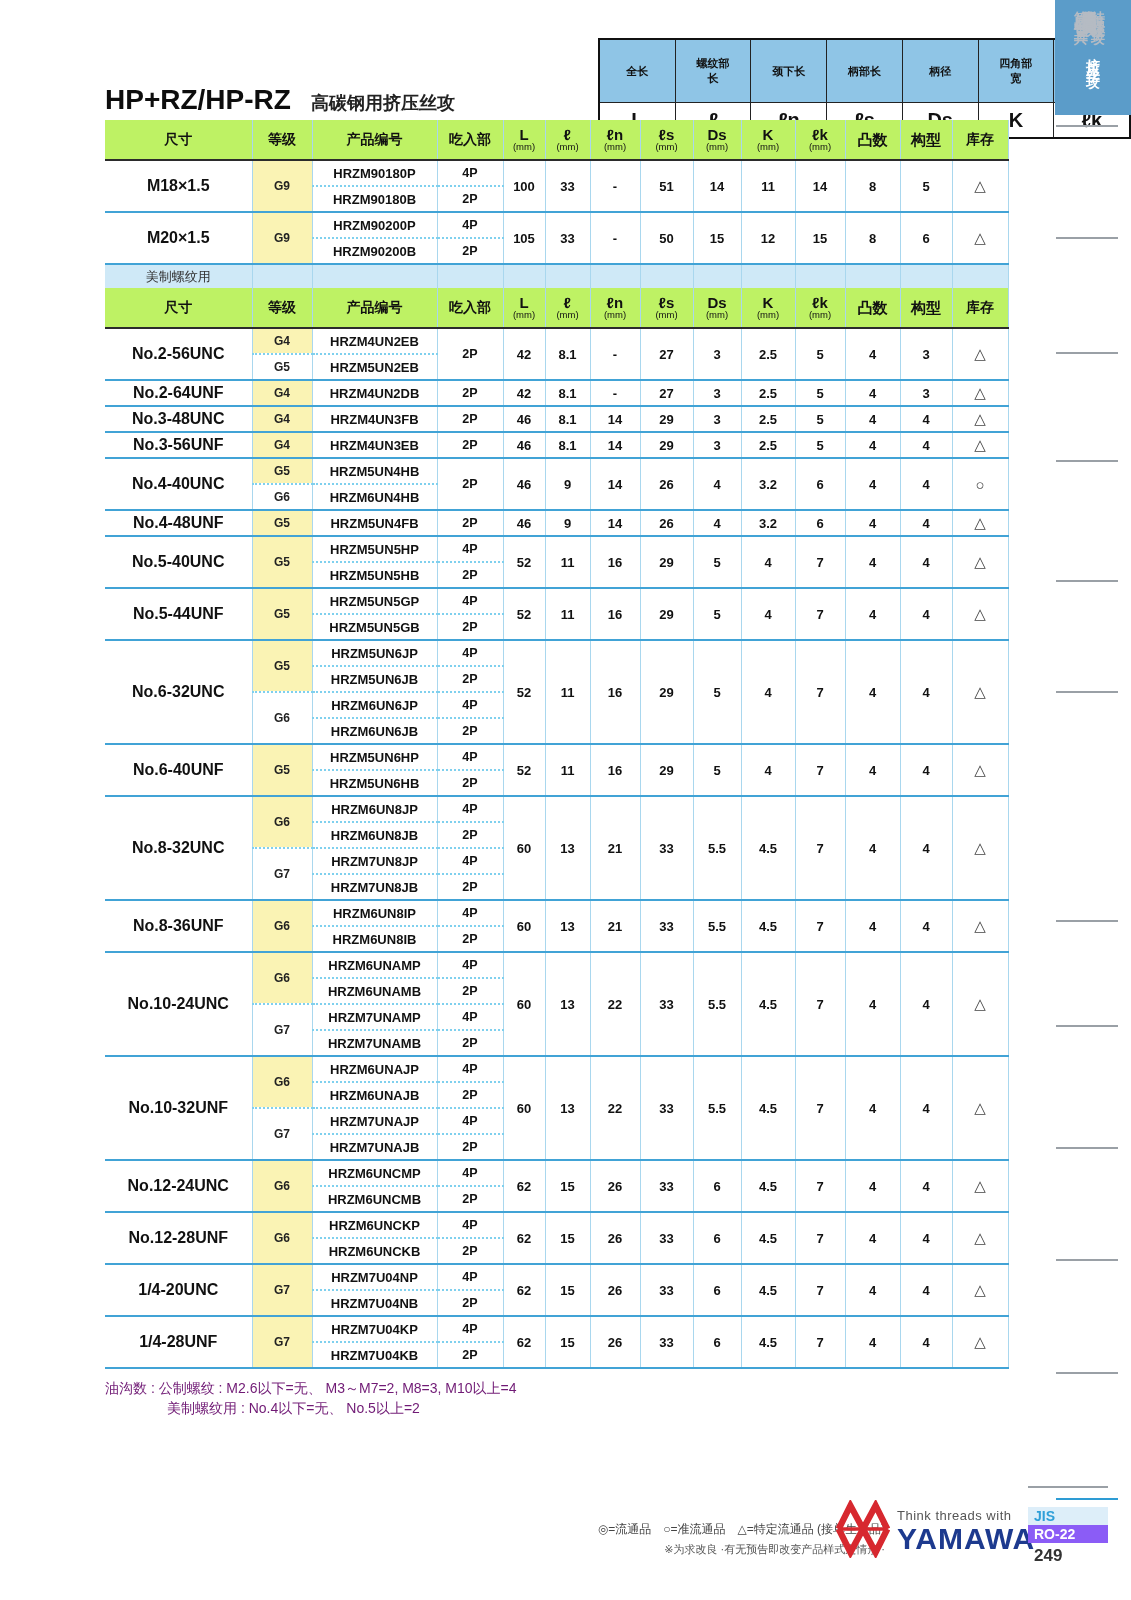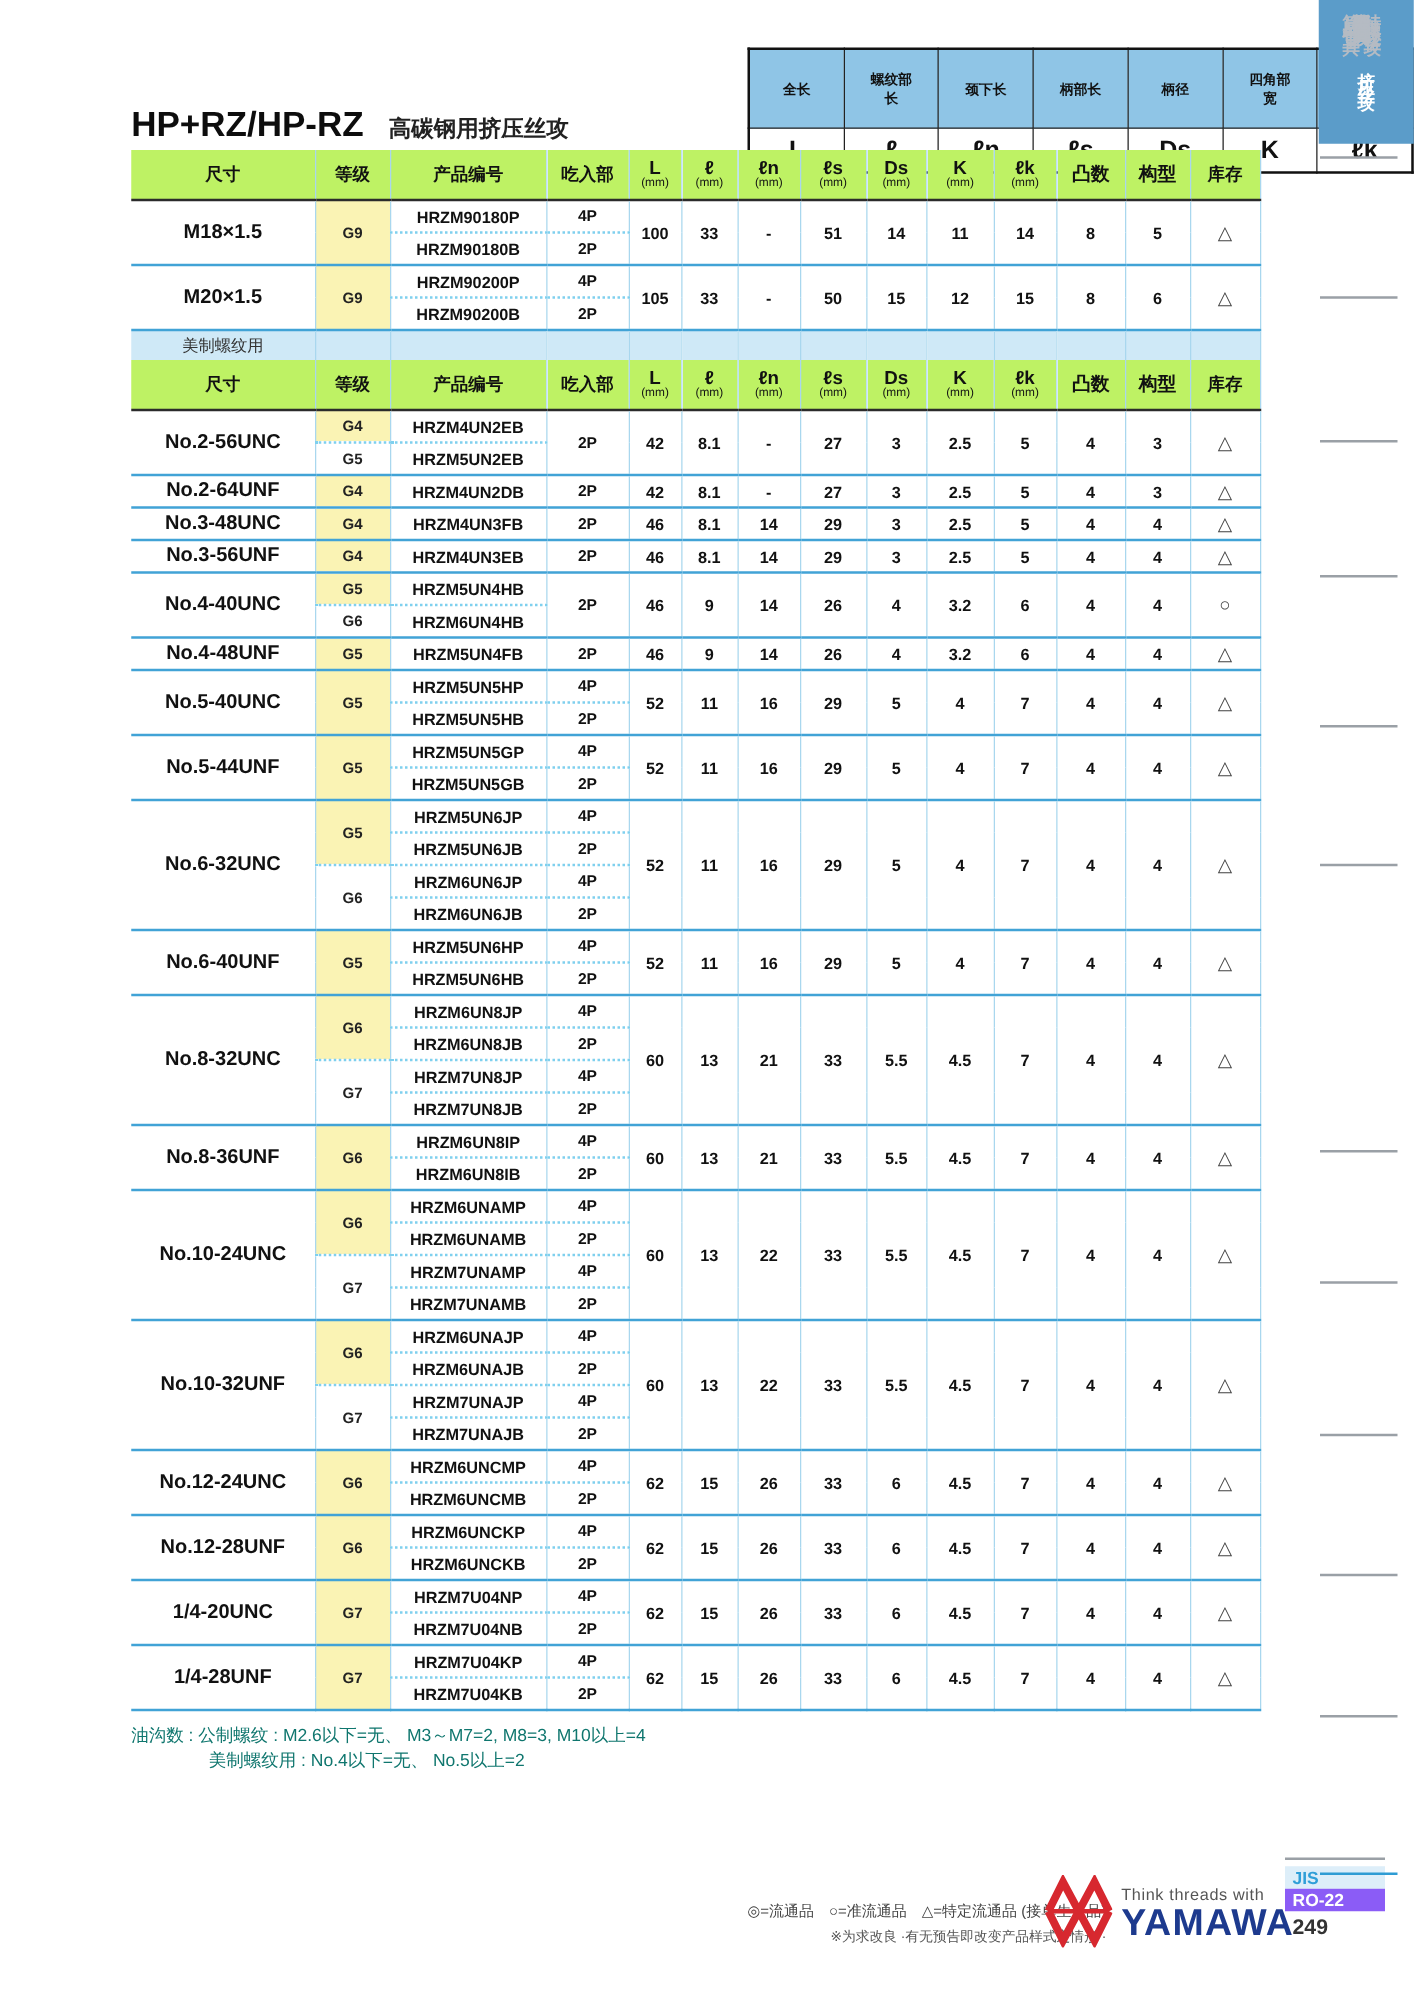--- a/index.html
+++ b/index.html
@@ -44,35 +44,35 @@
   tr.sub.first td{border-top:2px solid #41a3d6;}
   td.c-size{font-size:16px;font-weight:bold;color:#111;}
   td.c-grade{font-size:12px;font-weight:bold;color:#222;background:#fff;}
   td.c-grade.yellow{background:#faf3b4;}
   td.c-code{font-size:13px;font-weight:bold;color:#111;}
   td.c-chamfer{font-size:12.5px;font-weight:bold;color:#111;}
   td.c-dim{font-size:13px;font-weight:bold;color:#111;}
   td.c-stock{font-size:15px;color:#444;}
   td.pdot,td.gdot{border-top:2px dotted #7fd0ee;}
   
-  #notes{position:absolute;left:105px;top:1378px;font-size:14px;color:#0f766e;line-height:20px;}
+  #notes{position:absolute;left:105px;top:1378px;font-size:14px;color:#701a75;line-height:20px;}
   #notes .note-cont{padding-left:62px;}
   
   #legend-block{position:absolute;left:500px;top:1521px;width:385px;text-align:right;}
   #legend-block .lg{font-size:12px;color:#444;}
   #legend-block .dc{font-size:11px;color:#555;margin-top:4px;}
   
   #brand{position:absolute;left:836px;top:1500px;display:flex;align-items:center;gap:7px;}
   #brand .txt{display:flex;flex-direction:column;line-height:1;}
   #brand .tagline{font-size:13px;color:#555;letter-spacing:0.5px;margin-bottom:2px;}
   #brand .brandname{font-size:30px;font-weight:bold;color:#1d3a8e;letter-spacing:1px;}
   
   #jisbox{position:absolute;left:1028px;top:1486px;width:80px;}
   #jisbox .topline{border-top:2px solid #9aa0a6;width:100%;}
-  #jisbox .jis-label{margin-top:5px;background:#ddeef9;color:#2f9fd8;font-weight:bold;font-size:14px;padding:1px 6px;}
+  #jisbox .jis-label{margin-top:19px;background:#ddeef9;color:#2f9fd8;font-weight:bold;font-size:14px;padding:1px 6px;}
   #jisbox .ro-label{background:#8b5cf6;color:#fff;font-weight:bold;font-size:14px;padding:1px 6px;}
   #jisbox .page-num{color:#333;font-weight:bold;font-size:17px;padding:3px 6px;}
   
   #sidebar{position:absolute;left:1048px;top:0;width:83px;height:1600px;}
   .sdiv{position:absolute;left:8px;width:62px;border-top:2px solid #9aa0a6;}
   .sdiv.blue{border-color:#2e9cd4;}
   .side-item{position:absolute;left:0;width:83px;display:flex;justify-content:center;}
   .side-item .vtxt{writing-mode:vertical-rl;text-orientation:upright;
     color:#b5bbc3;font-size:14px;font-weight:600;letter-spacing:4px;line-height:17px;}
   .side-item .vtxt span{display:block;}

